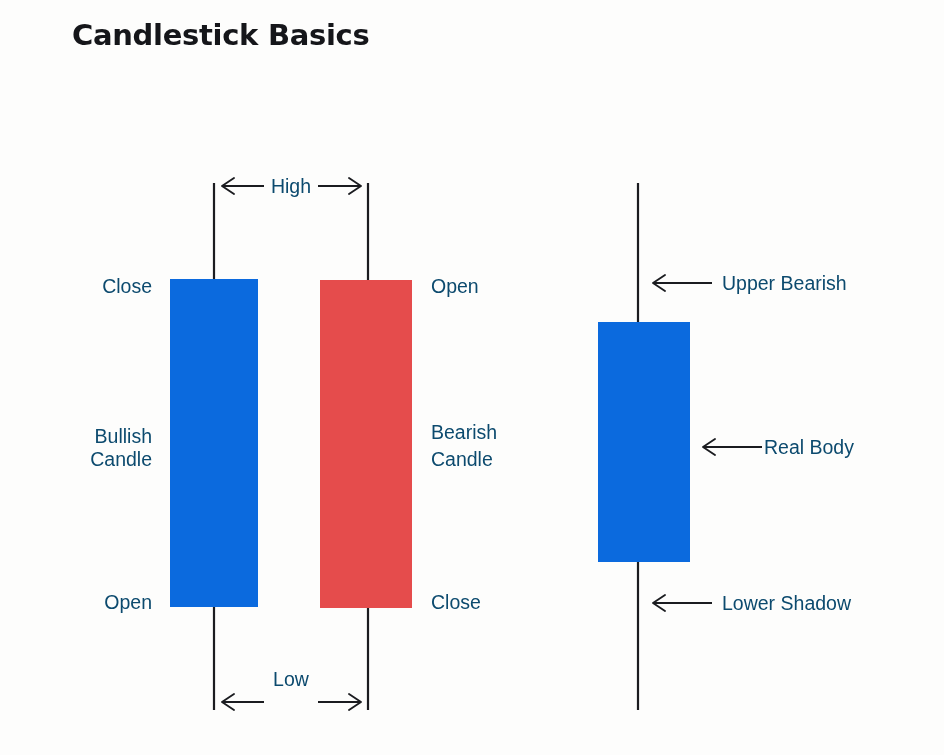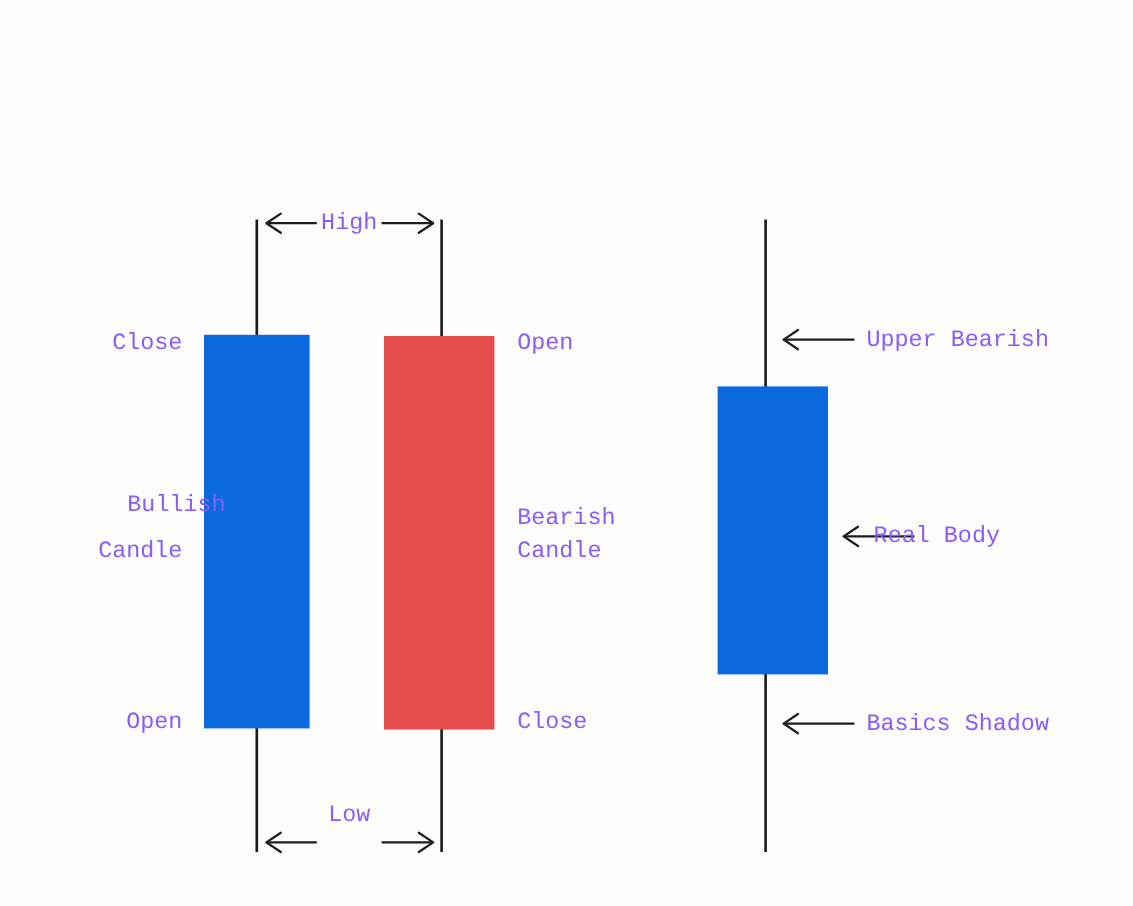--- a/index.html
+++ b/index.html
@@ -29,37 +29,38 @@
     font-family: "DejaVu Sans", "Liberation Sans", sans-serif;
   }
   .diagram-svg {
     position: absolute;
     left: 0;
     top: 0;
   }
   .lbl {
     position: absolute;
     font-size: 19.5px;
-    color: #8b5cf6;
+    color: #0c4a6e;
     line-height: 27px;
     white-space: pre;
-    font-family: Liberation Mono, monospace;
+    font-family: Liberation Sans, sans-serif;
   }
   .lbl.right-align {
     text-align: right;
   }
   .lbl.center-align {
     text-align: center;
   }
 </style>
 </head>
 <body>
 
 <div id="stage">
 
+  <div id="title">Candlestick Basics</div>
 
   <svg class="diagram-svg" width="944" height="755" viewBox="0 0 944 755">
 
     <g>
       <line x1="214" y1="183" x2="214" y2="710" stroke="#1b1c20" stroke-width="2.2"></line>
       <rect x="170" y="279" width="88" height="328" fill="#0b6ade"></rect>
     </g>
 
     <g>
       <line x1="368" y1="183" x2="368" y2="710" stroke="#1b1c20" stroke-width="2.2"></line>
@@ -98,35 +99,35 @@
     </g>
 
     <g stroke="#1b1c20" fill="none" stroke-width="1.9">
       <line x1="712" y1="603" x2="653" y2="603"></line>
       <polyline points="665,595 653,603 665,611" stroke-linecap="round" stroke-linejoin="round"></polyline>
     </g>
   </svg>
 
   <div class="lbl right-align" style="left:0px; top:273px; width:152px;">Close</div>
 
-  <div class="lbl right-align" style="left:0px; top:408px; width:152px;padding-left:36px;">Bullish</div>
+  <div class="lbl right-align" style="left:0px; top:423px; width:152px;">Bullish</div>
   <div class="lbl right-align" style="left:0px; top:446px; width:152px;">Candle</div>
 
   <div class="lbl right-align" style="left:0px; top:589px; width:152px;">Open</div>
 
   <div class="lbl" style="left:431px; top:273px;">Open</div>
 
   <div class="lbl" style="left:431px; top:419px;">Bearish</div>
   <div class="lbl" style="left:431px; top:446px;">Candle</div>
 
   <div class="lbl" style="left:431px; top:589px;">Close</div>
 
   <div class="lbl center-align" style="left:252px; top:173px; width:78px;">High</div>
 
   <div class="lbl center-align" style="left:252px; top:666px; width:78px;">Low</div>
 
   <div class="lbl" style="left:722px; top:270px;">Upper Bearish</div>
 
-  <div class="lbl" style="left:728px; top:434px;">Real Body</div>
+  <div class="lbl" style="left:764px; top:434px;">Real Body</div>
 
-  <div class="lbl" style="left:722px; top:590px;">Basics Shadow</div>
+  <div class="lbl" style="left:722px; top:590px;">Lower Shadow</div>
 
 </div>
 
 </body></html>

